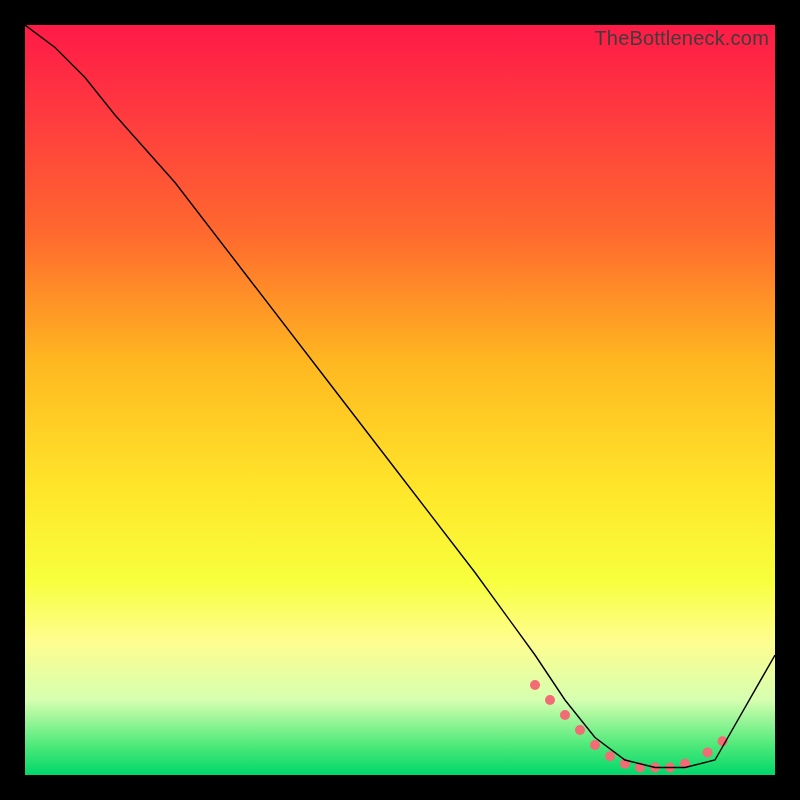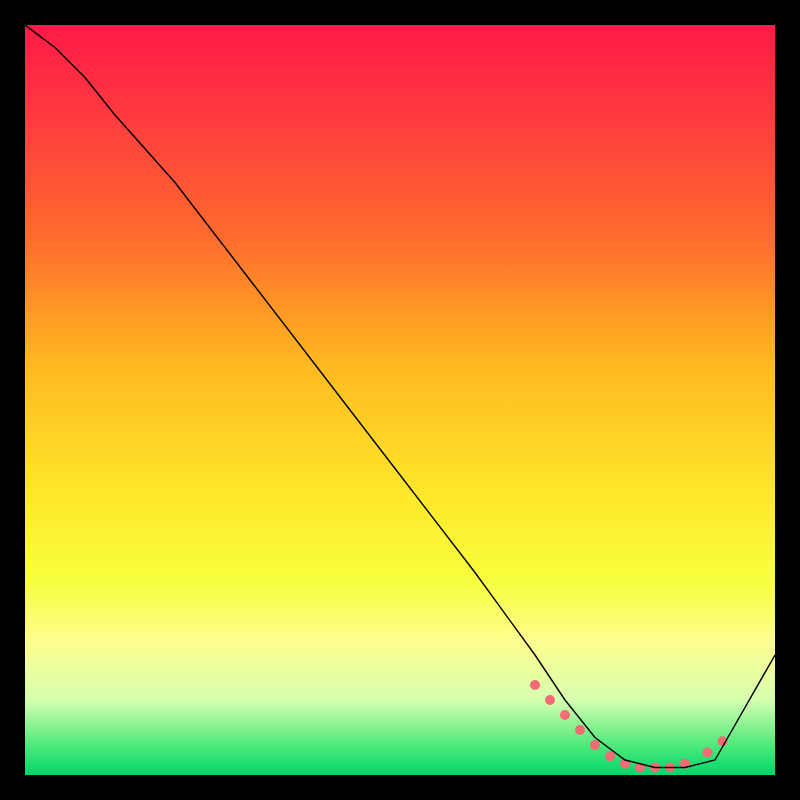--- a/index.html
+++ b/index.html
@@ -52,20 +52,21 @@
     top: 0;
     width: 750px;
     height: 750px;
   }
 </style>
 </head>
 <body>
 
 <div class="frame">
   <div class="plot">
+    <div class="watermark">TheBottleneck.com</div>
     <svg class="curve" viewBox="0 0 750 750" preserveAspectRatio="none">
       <g id="markers-g">
           <circle cx="510.0" cy="660.0" r="5" fill="#f36b74"></circle>
           <circle cx="525.0" cy="675.0" r="5" fill="#f36b74"></circle>
           <circle cx="540.0" cy="690.0" r="5" fill="#f36b74"></circle>
           <circle cx="555.0" cy="705.0" r="5" fill="#f36b74"></circle>
           <circle cx="570.0" cy="720.0" r="5" fill="#f36b74"></circle>
           <circle cx="585.0" cy="731.3" r="5" fill="#f36b74"></circle>
           <circle cx="600.0" cy="738.8" r="5" fill="#f36b74"></circle>
           <circle cx="615.0" cy="742.5" r="5" fill="#f36b74"></circle>

